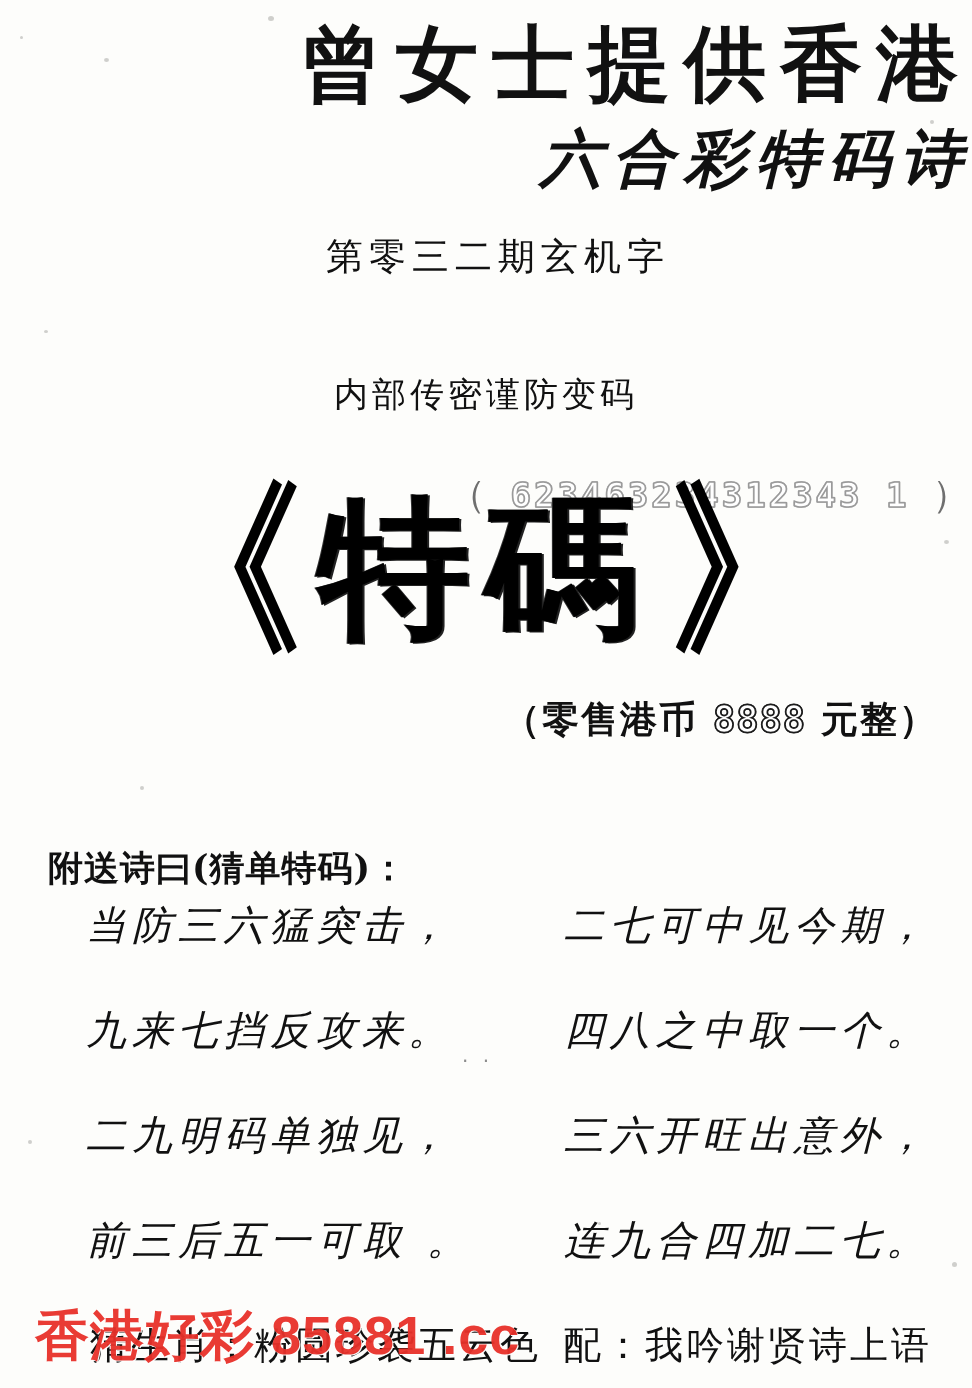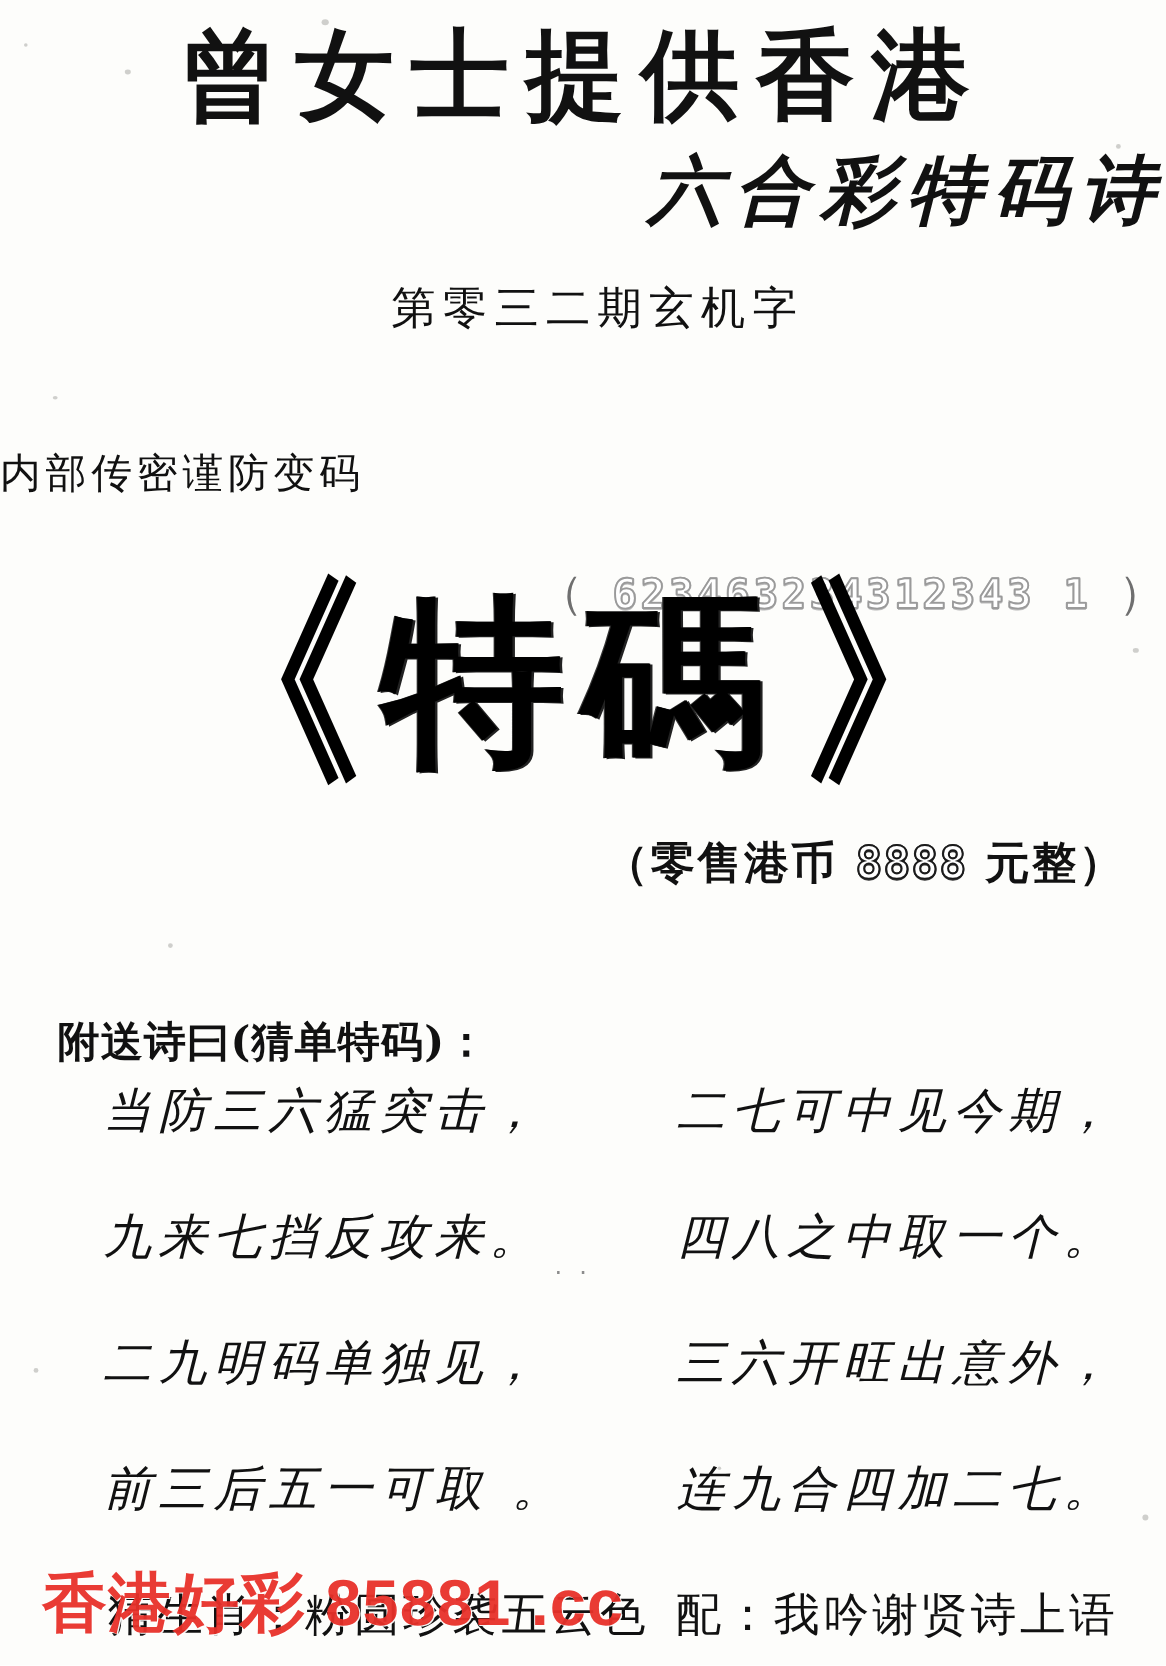--- a/index.html
+++ b/index.html
@@ -31,20 +31,21 @@
     text-align: center;
   }
   .t1 {
     top: 22px;
     font-family: "DejaVu Serif", serif;
     font-weight: bold;
     font-size: 82px;
     letter-spacing: 14px;
     color: #111;
     line-height: 1;
+    text-align: right;
   }
   .t2 {
     top: 128px;
     font-family: "DejaVu Serif", serif;
     font-weight: bold;
     font-style: italic;
     font-size: 62px;
     letter-spacing: 10px;
     color: #111;
     line-height: 1;
@@ -58,20 +59,21 @@
     color: #111;
     line-height: 1;
     padding-left: 24px;
   }
   .sub-row {
     position: absolute;
     top: 372px;
     left: 0;
     right: 0;
     display: flex;
+    justify-content: center;
     font-family: "DejaVu Serif", serif;
     font-size: 34px;
     letter-spacing: 4px;
     color: #111;
   }
   .code-row {
     position: absolute;
     top: 469px;
     left: 0;
     right: 0;

